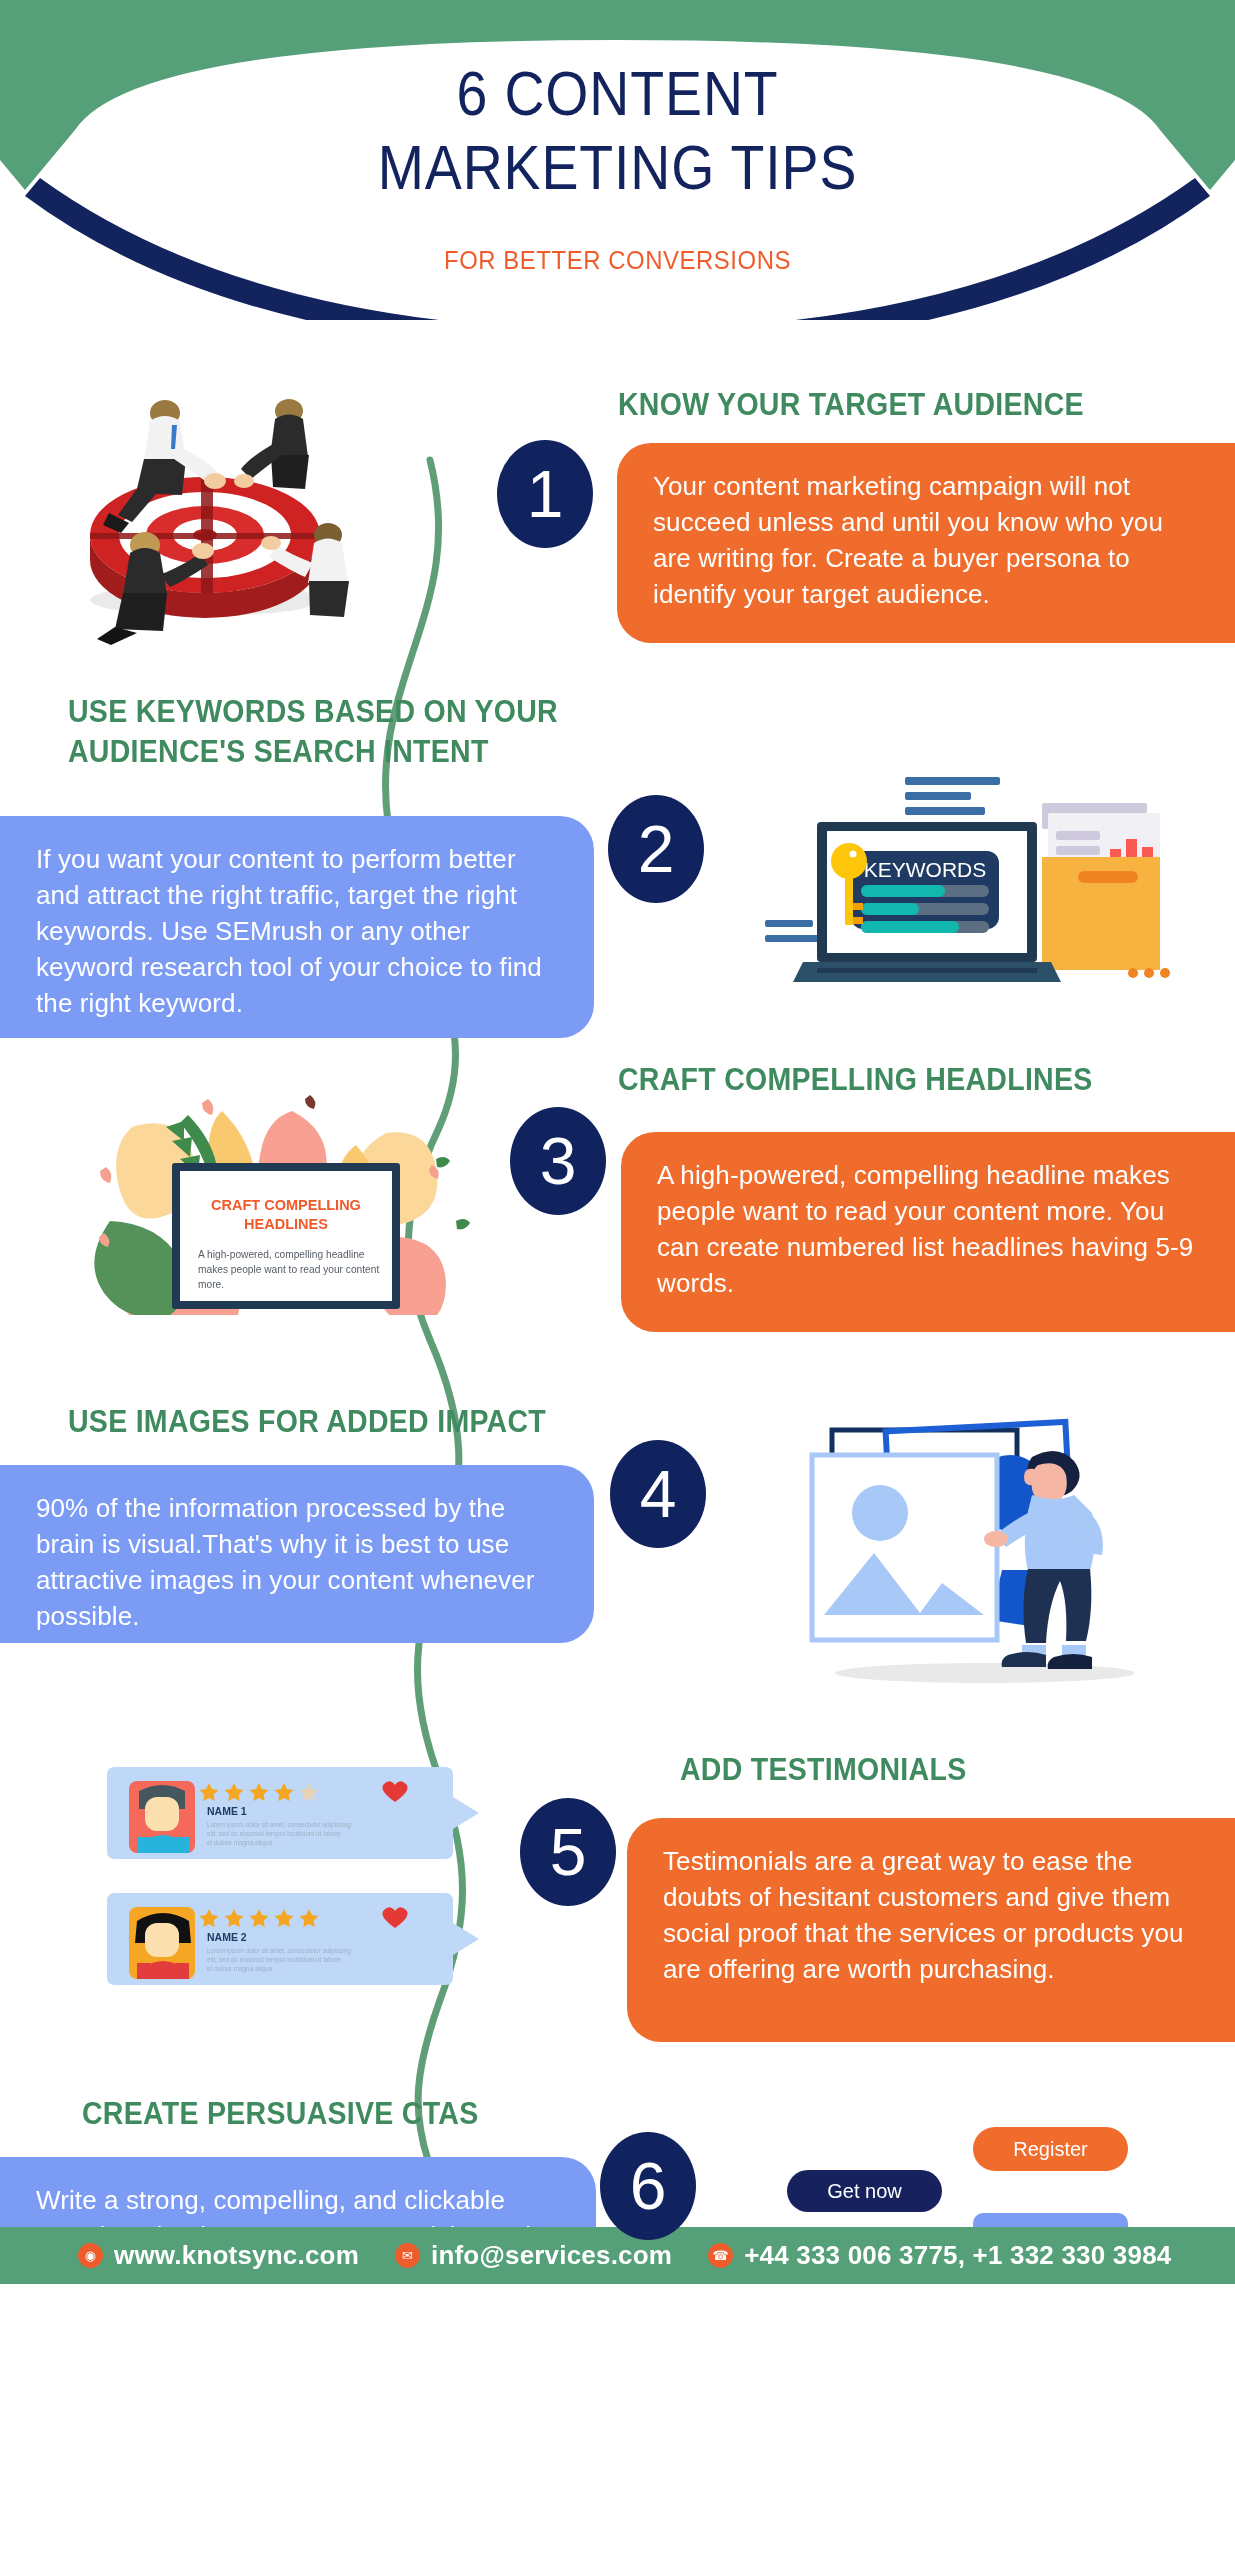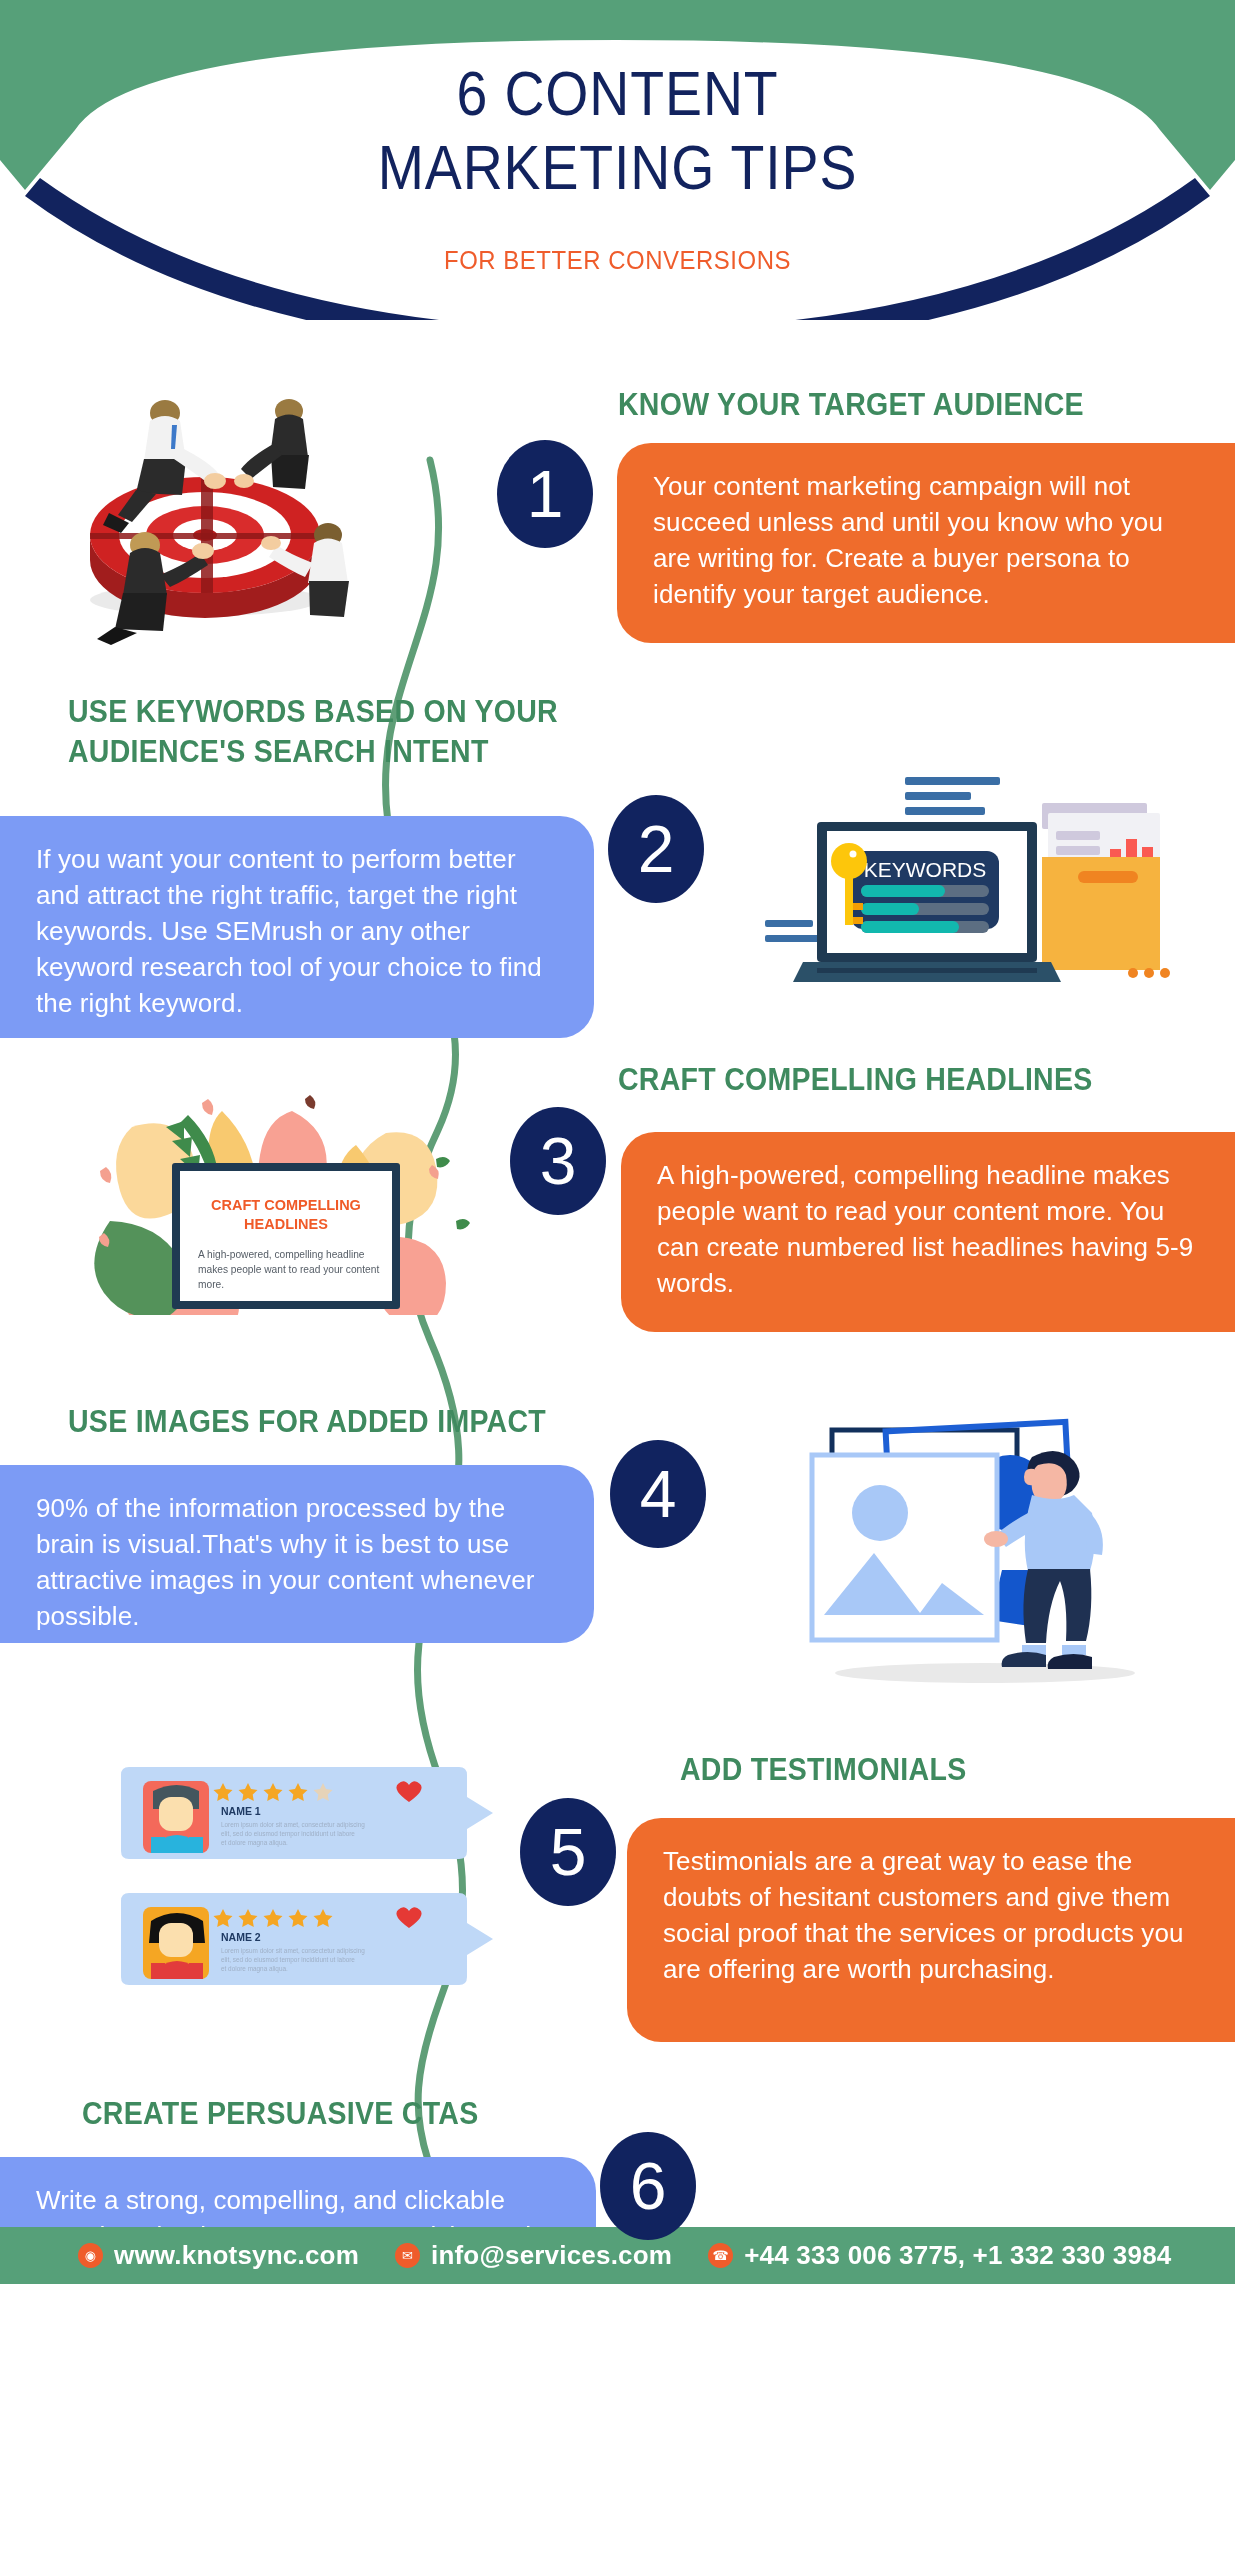--- a/index.html
+++ b/index.html
@@ -359,21 +359,21 @@
         <path d="M322,110 q14,16 10,40 l-16,-2 q2,-22 -6,-32z" fill="#a8c8f7"></path>
         <path d="M258,164 l62,0 q4,40 -4,72 l-20,0 q2,-40 -6,-60 q-12,24 -14,62 l-20,0 q-6,-40 2,-74z" fill="#1f3152"></path>
         <rect x="252" y="240" width="24" height="10" fill="#a8c8f7"></rect>
         <rect x="292" y="240" width="24" height="10" fill="#a8c8f7"></rect>
         <path d="M238,250 q20,-6 38,0 l0,12 -44,0 q-2,-8 6,-12z" fill="#1f3152"></path>
         <path d="M284,252 q20,-6 38,0 l0,12 -44,0 q-2,-8 6,-12z" fill="#16213f"></path>
       </g>
     </svg>
   </div>
 
-  <div class="illus" style="left:109px; top:1745px; width:400px; height:250px;">
+  <div class="illus" style="left:95px; top:1745px; width:400px; height:250px;">
     <svg width="400" height="250" viewBox="0 0 400 250">
 
       <path d="M20,22 h330 q8,0 8,8 v22 l26,16 l-26,16 v22 q0,8 -8,8 h-330 q-8,0 -8,-8 v-76 q0,-8 8,-8z" fill="#bfd8f7"></path>
       <rect x="34" y="36" width="66" height="72" rx="8" fill="#f4695a"></rect>
       <path d="M44,46 q24,-12 46,0 l0,18 -46,0z" fill="#44565e"></path>
       <rect x="50" y="52" width="34" height="34" rx="12" fill="#fbdfae"></rect>
       <path d="M50,96 q18,-12 36,0 l0,12 -36,0z" fill="#28b3dd"></path>
       <rect x="42" y="92" width="14" height="16" fill="#28b3dd"></rect>
       <rect x="80" y="92" width="14" height="16" fill="#28b3dd"></rect>
       <g fill="#f5a623">
@@ -420,20 +420,26 @@
   <div class="num-circle" style="left:520px; top:1798px;">5</div>
 
   <div class="bubble orange right" style="top:1818px; width:638px; height:224px;">Testimonials are a great way to ease the doubts of hesitant customers and give them social proof that the services or products you are offering are worth purchasing.</div>
 
   <div class="sec-head" style="left:82px; top:2094px;">CREATE PERSUASIVE CTAS</div>
 
   <div class="num-circle" style="left:600px; top:2132px;">6</div>
 
   <div class="bubble blue left" style="top:2157px; width:626px; height:220px;">Write a strong, compelling, and clickable CTA that clearly conveys to your visitors what you want them to do after they're done reading.</div>
 
+  <div class="illus" style="left:770px; top:2100px; width:420px; height:200px;">
+    <div class="cta-btn cta-register" style="left:203px; top:27px; width:155px; height:44px;">Register</div>
+    <div class="cta-btn cta-getnow" style="left:17px; top:70px; width:155px; height:42px;">Get now</div>
+    <div class="cta-btn cta-signup" style="left:203px; top:113px; width:155px; height:44px;">SIGN UP</div>
+    <div class="cta-btn cta-joinnow" style="left:37px; top:156px; width:155px; height:40px;">join now</div>
+  </div>
 
   <div class="logo-wrap" style="left:800px; top:2375px; width:410px; height:105px;">
     <svg width="410" height="105" viewBox="0 0 410 105">
 
       <g fill="none" stroke-width="6">
         <path d="M100,14 q-46,0 -56,20 q-10,20 12,28 q-22,8 -12,26 q10,20 56,20" stroke="#6fa8dc"></path>
         <path d="M100,14 q46,0 56,20 q10,20 -12,28 q22,8 12,26 q-10,20 -56,20" stroke="#8e6fd4"></path>
         <path d="M108,26 q-38,0 -46,16 q-8,16 10,23 q-18,7 -10,23 q8,16 46,16" stroke="#6fa8dc"></path>
       </g>
       <rect x="60" y="15" width="24" height="52" rx="12" fill="#f7c2aa"></rect>

